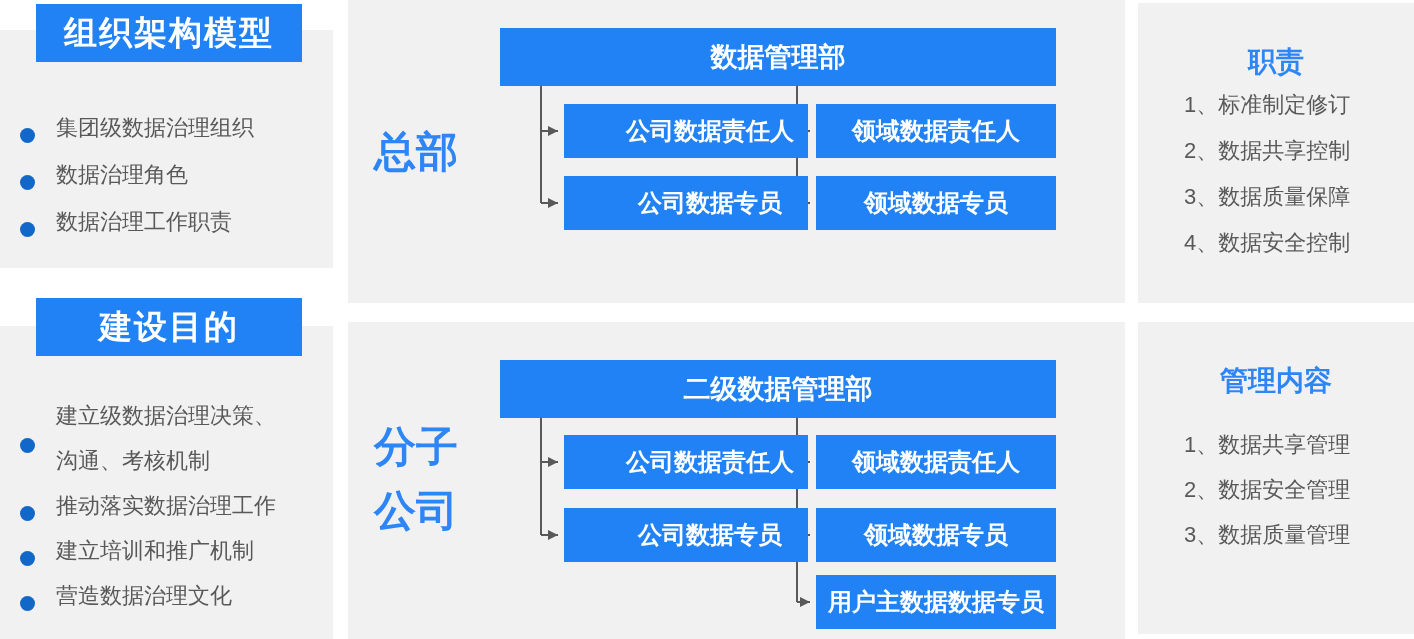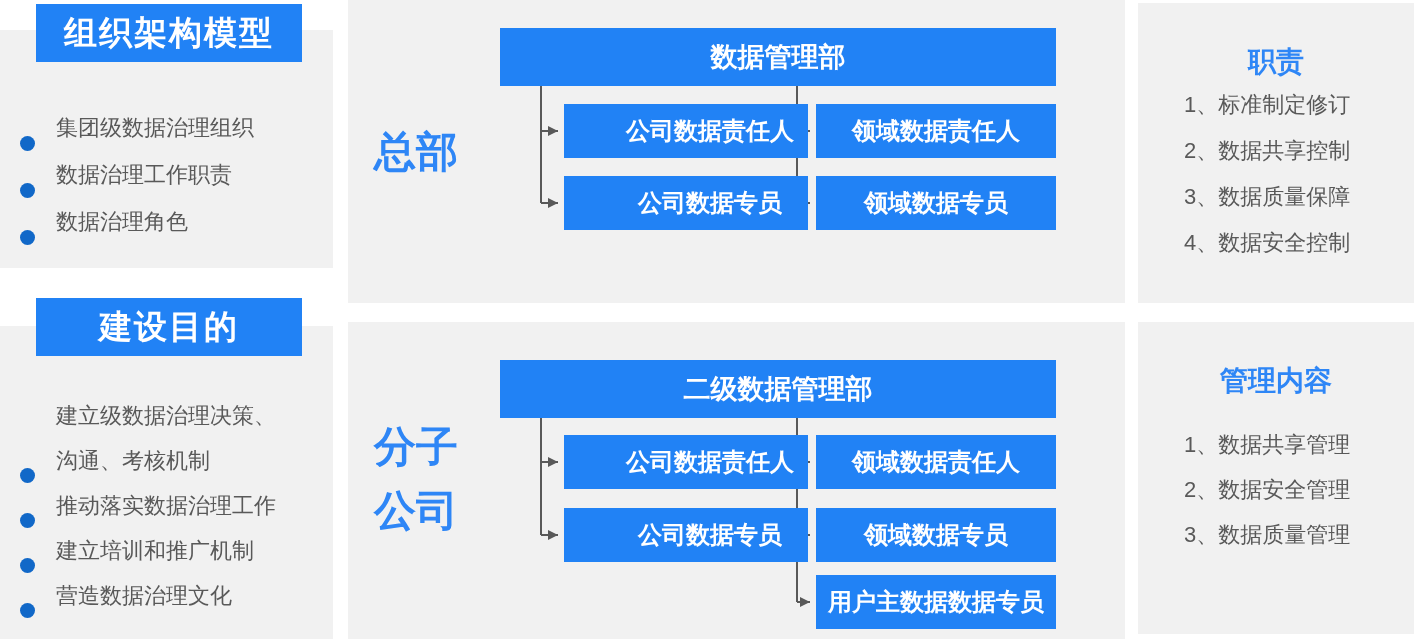--- a/index.html
+++ b/index.html
@@ -15,21 +15,21 @@
     position:absolute;left:36px;width:266px;height:58px;background:#2182F5;color:#fff;
     font-size:33px;font-weight:700;letter-spacing:2px;text-align:center;line-height:58px;z-index:3;
   }
   .lhdr1{top:4px;}
   .lhdr2{top:298px;}
   .blist{position:absolute;list-style:none;margin:0;padding:0;font-size:22px;color:#595959;}
   .blist1{left:20px;top:104px;}
   .blist1 li{line-height:47px;}
   .blist2{left:20px;top:393px;}
   .blist2 li{line-height:45px;}
-  .blist li{display:flex;align-items:flex-end;}
+  .blist li{display:flex;align-items:center;}
   .dot{flex:0 0 15px;width:15px;height:15px;border-radius:50%;background:#1168C8;margin-right:21px;}
   .blist1 .dot{margin-top:16px;}
   .blist2 .dot{margin-top:15px;}
   .btxt{display:block;max-width:228px;}
   
   .panel-mt{left:348px;top:0;width:777px;height:303px;}
   .panel-mb{left:348px;top:322px;width:777px;height:317px;}
   .side-label{
     position:absolute;left:26px;color:#2E86F6;font-size:42px;font-weight:700;line-height:50px;
     white-space:pre;z-index:2;
@@ -68,25 +68,25 @@
 
   <section class="panel panel-lt"></section>
   <div class="lhdr lhdr1">组织架构模型</div>
   <ul class="blist blist1">
     <li>
       <span class="dot"></span>
       <span class="btxt">集团级数据治理组织</span>
     </li>
     <li>
       <span class="dot"></span>
-      <span class="btxt">数据治理工作职责</span>
+      <span class="btxt">数据治理角色</span>
     </li>
     <li>
       <span class="dot"></span>
-      <span class="btxt">数据治理角色</span>
+      <span class="btxt">数据治理工作职责</span>
     </li>
   </ul>
 
   <section class="panel panel-lb"></section>
   <div class="lhdr lhdr2">建设目的</div>
   <ul class="blist blist2">
     <li>
       <span class="dot"></span>
       <span class="btxt">建立级数据治理决策、沟通、考核机制</span>
     </li>

